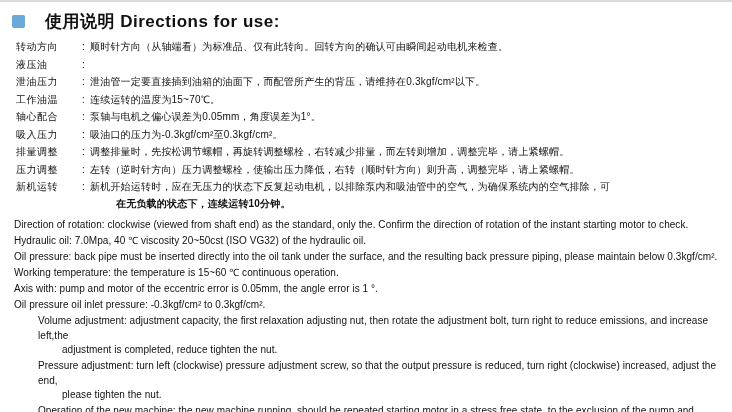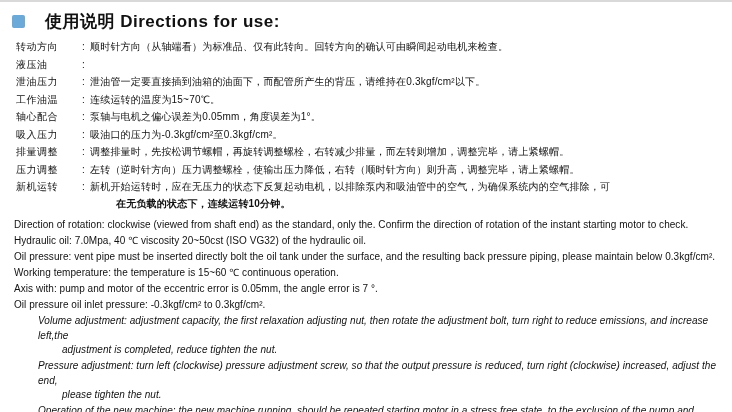--- a/index.html
+++ b/index.html
@@ -83,21 +83,20 @@
     color: #111;
     margin-bottom: 1.5px;
     letter-spacing: 0.05px;
   }
   .en-line .cont {
     display: block;
     padding-left: 24px;
   }
   .en-line.indent {
     padding-left: 24px;
-    font-style: italic;
   }
   
   .top-rule {
     position: absolute;
     left: 0;
     top: 0;
     width: 732px;
     height: 2px;
     background: #d9d9d9;
   }
@@ -170,23 +169,23 @@
         <span class="cont">在无负载的状态下，连续运转10分钟。</span>
       </span>
     </div>
 
   </div>
 
   <div class="en-block">
 
     <div class="en-line">Direction of rotation: clockwise (viewed from shaft end) as the standard, only the. Confirm the direction of rotation of  the instant starting motor to check.</div>
     <div class="en-line">Hydraulic oil: 7.0Mpa, 40 ℃ viscosity 20~50cst (ISO VG32) of the hydraulic oil.</div>
-    <div class="en-line">Oil pressure: vent pipe must be inserted directly bolt the oil tank under the surface, and the resulting back pressure piping, please maintain below 0.3kgf/cm².</div>
+    <div class="en-line">Oil pressure: back pipe must be inserted directly into the oil tank under the surface, and the resulting back pressure piping, please maintain below 0.3kgf/cm².</div>
     <div class="en-line">Working temperature: the temperature is 15~60 ℃ continuous operation.</div>
-    <div class="en-line">Axis with: pump and motor of the eccentric error is 0.05mm, the angle error is 7 °.</div>
+    <div class="en-line">Axis with: pump and motor of the eccentric error is 0.05mm, the angle error is 1 °.</div>
     <div class="en-line">Oil pressure oil inlet pressure: -0.3kgf/cm² to 0.3kgf/cm².</div>
 
     <div class="en-line indent">
       <span>Volume adjustment: adjustment capacity, the first relaxation adjusting nut, then rotate the adjustment bolt, turn right to reduce emissions, and increase left,the</span>
       <span class="cont">adjustment is completed, reduce tighten the nut.</span>
     </div>
 
     <div class="en-line indent">
       <span>Pressure adjustment: turn left (clockwise) pressure adjustment screw, so that the output pressure is reduced, turn right (clockwise) increased, adjust the end,</span>
       <span class="cont">please tighten the nut.</span>

